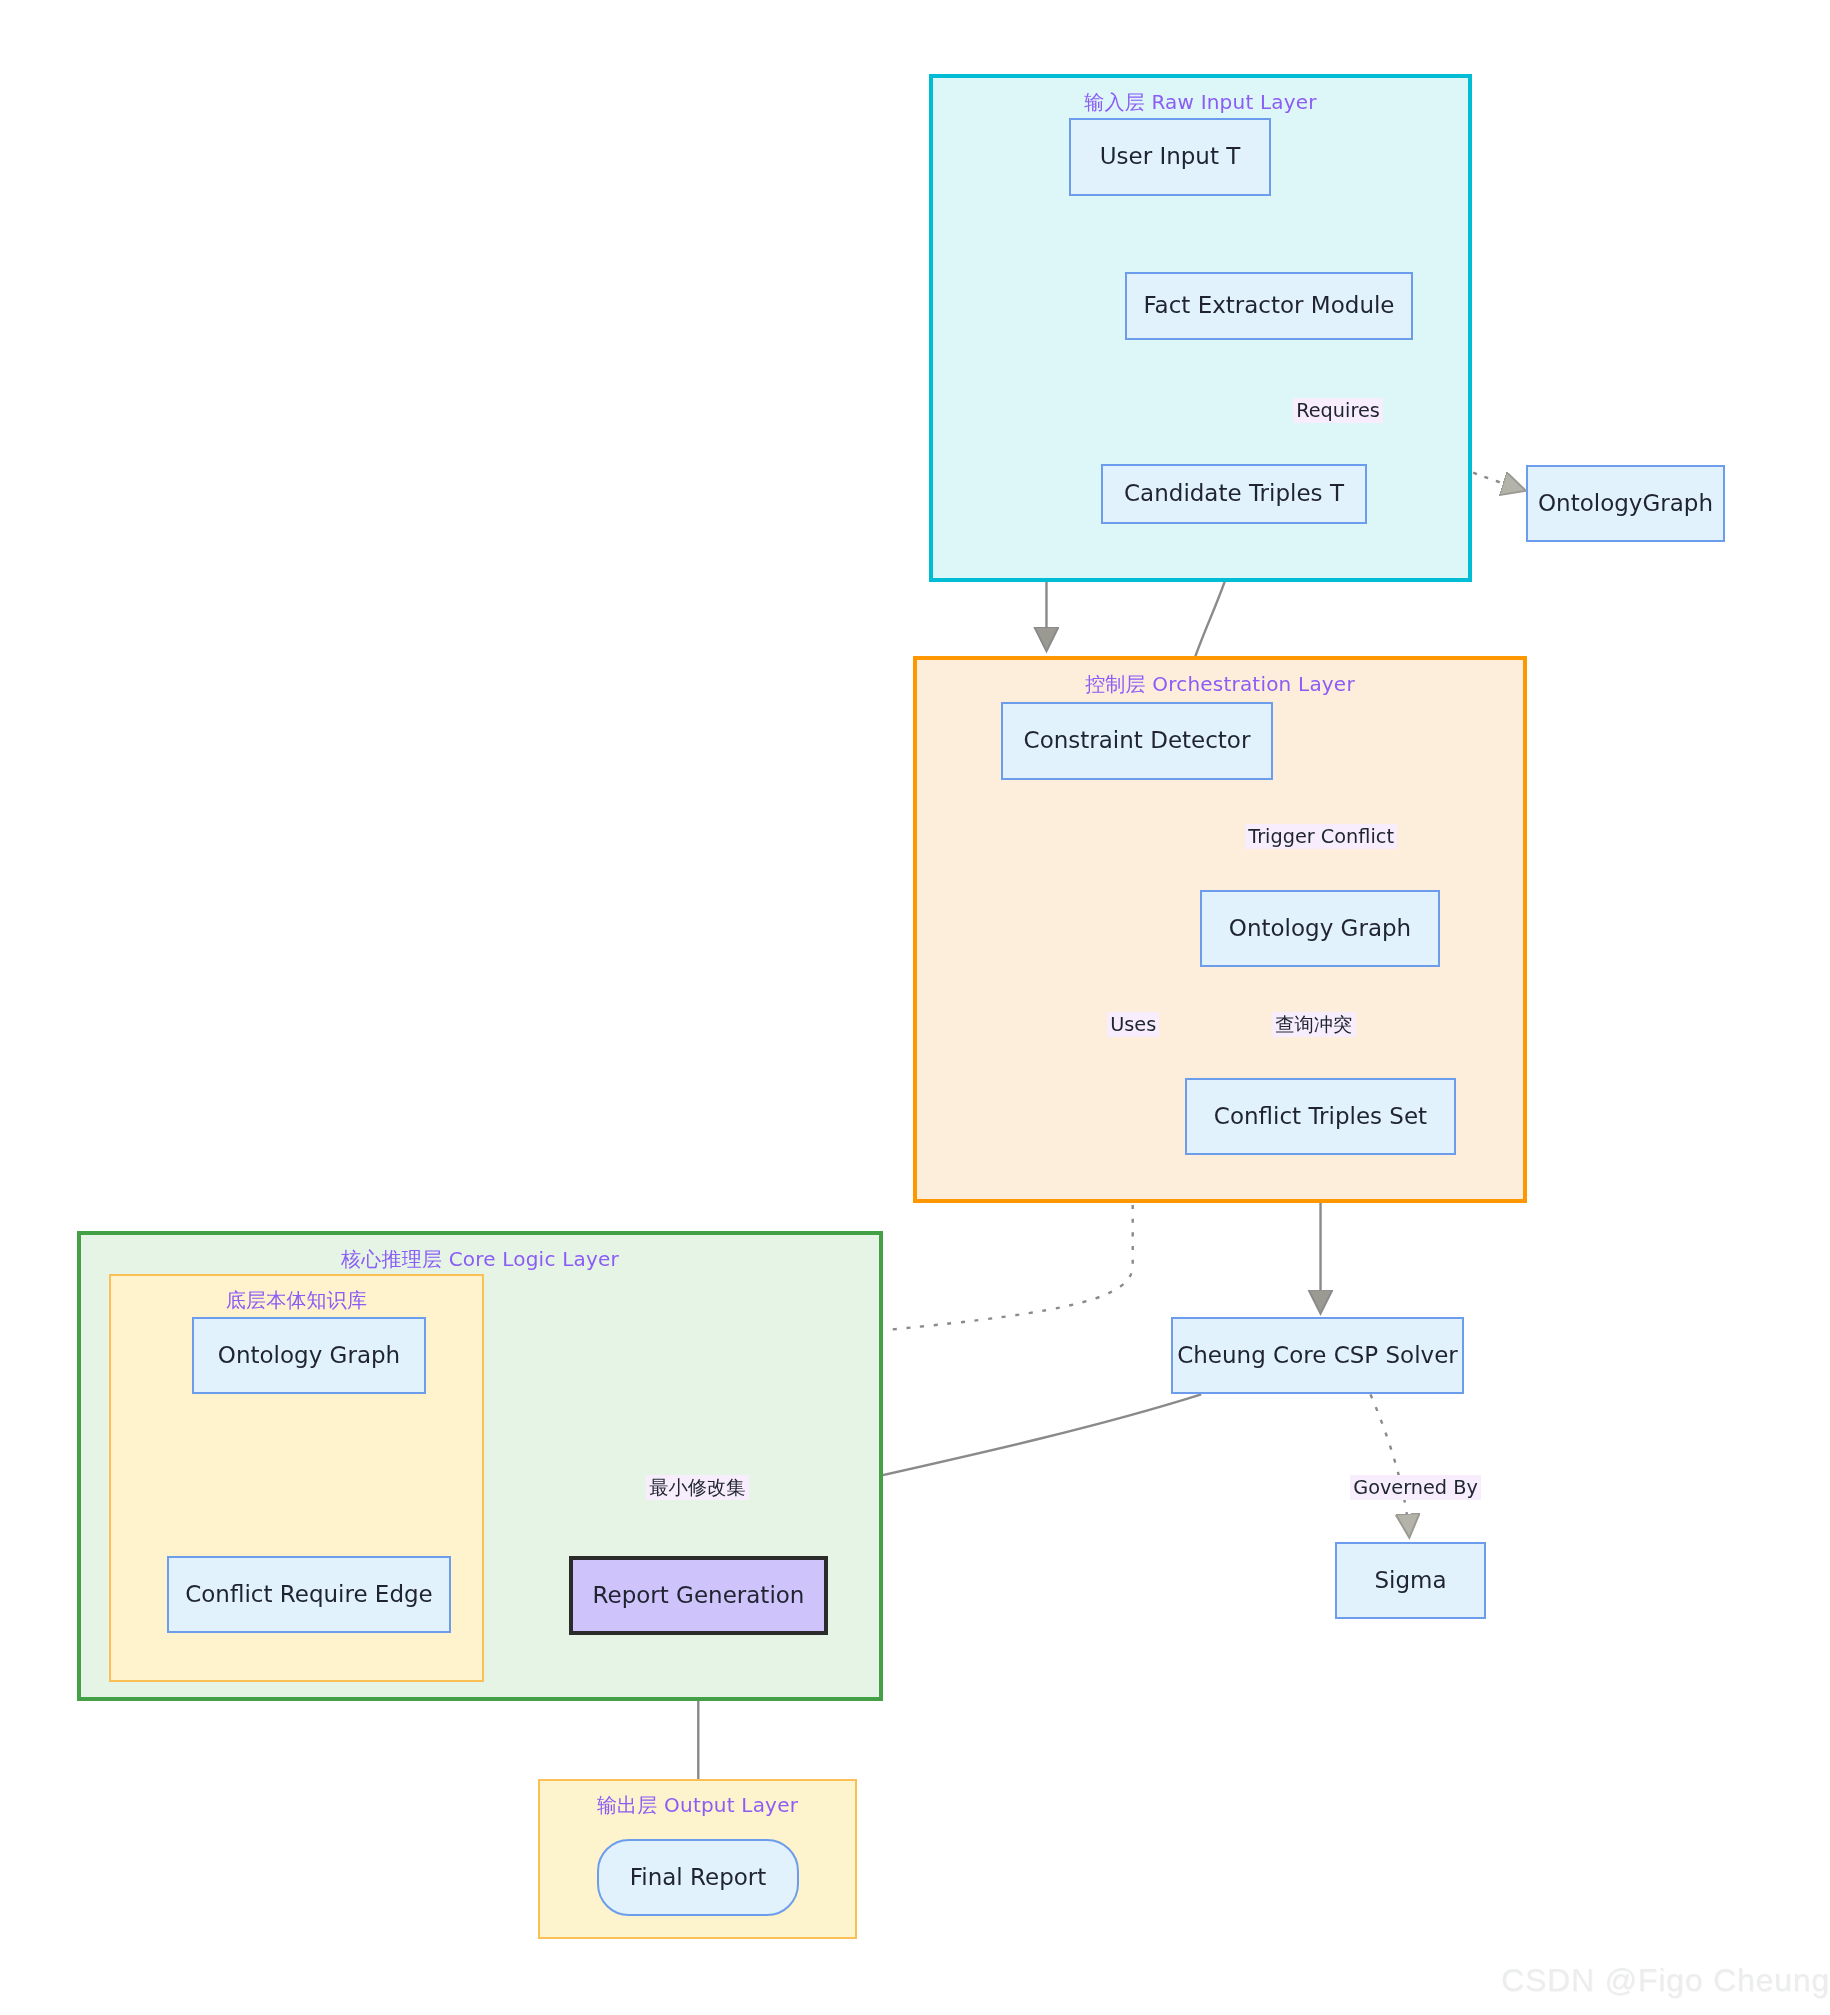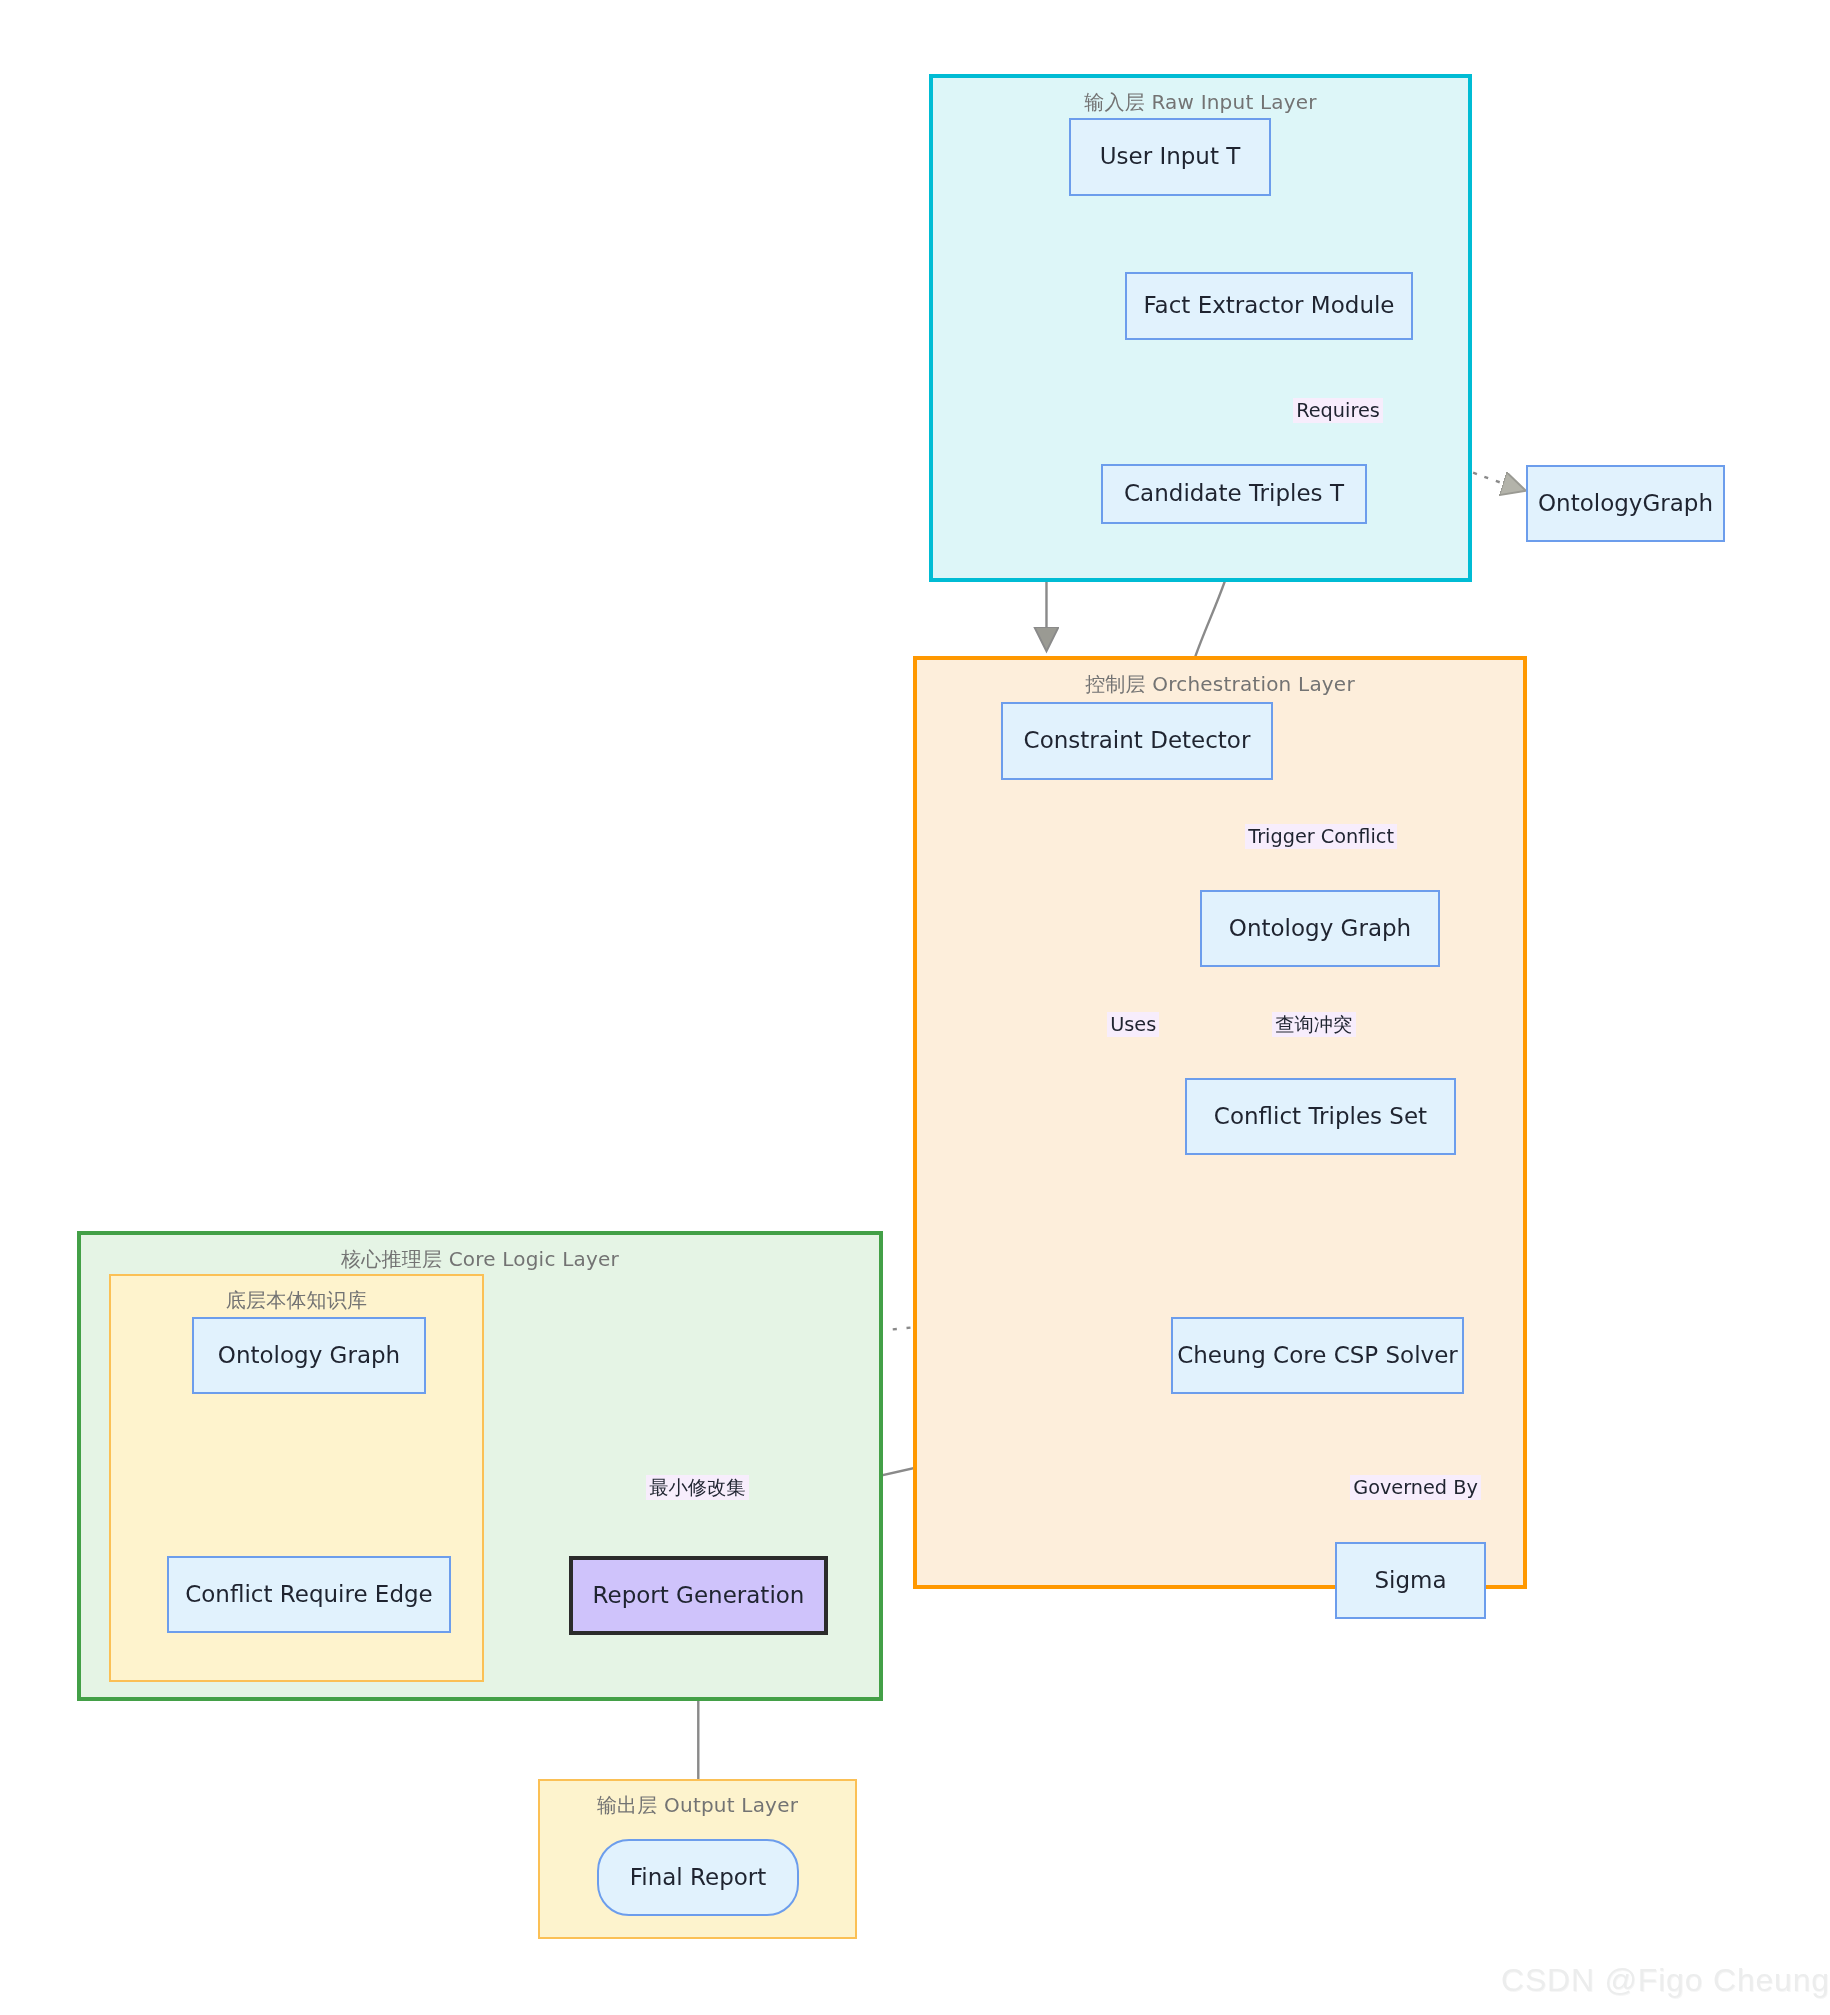--- a/index.html
+++ b/index.html
@@ -27,21 +27,21 @@
   .cluster {
     position: absolute;
     box-sizing: border-box;
   }
   .cluster-title {
     position: absolute;
     top: 11.3px;
     left: 0;
     width: 100%;
     text-align: center;
-    color: #737373;
+    color: #8b5cf6;
     font-size: 20px;
     letter-spacing: 0.2px;
     white-space: nowrap;
   }
   .cl-input  { background:#ddf6f8; border:4px solid #00bcd4; }
   .cl-orch   { background:#fdeedb; border:4px solid #ff9800; }
   .cl-core   { background:#e5f4e5; border:4px solid #43a047; }
   .cl-kb     { background:#fef3cd; border:2.4px solid #fbc055; }
   .cl-output { background:#fdf3cd; border:2.4px solid #fbc055; }
 
@@ -124,21 +124,21 @@
       <path d="M381,1730 L381,1925" marker-end="url(#ah)"></path>
 
       <path d="M866,2026 L866,2278" marker-end="url(#ah)"></path>
     </g>
   </svg>
 
   <div class="cluster cl-input" style="left:929px; top:74px; width:543px; height:508px;">
     <div class="cluster-title">输入层 Raw Input Layer</div>
   </div>
 
-  <div class="cluster cl-orch" style="left:913px; top:656px; width:614px; height:933px;">
+  <div class="cluster cl-orch" style="left:913px; top:656px; width:614px; height:547px;">
     <div class="cluster-title">控制层 Orchestration Layer</div>
   </div>
 
   <div class="cluster cl-core" style="left:77px; top:1231px; width:806px; height:470px;">
     <div class="cluster-title">核心推理层 Core Logic Layer</div>
   </div>
 
   <div class="cluster cl-kb" style="left:109px; top:1274px; width:375px; height:408px;">
     <div class="cluster-title">底层本体知识库</div>
   </div>

